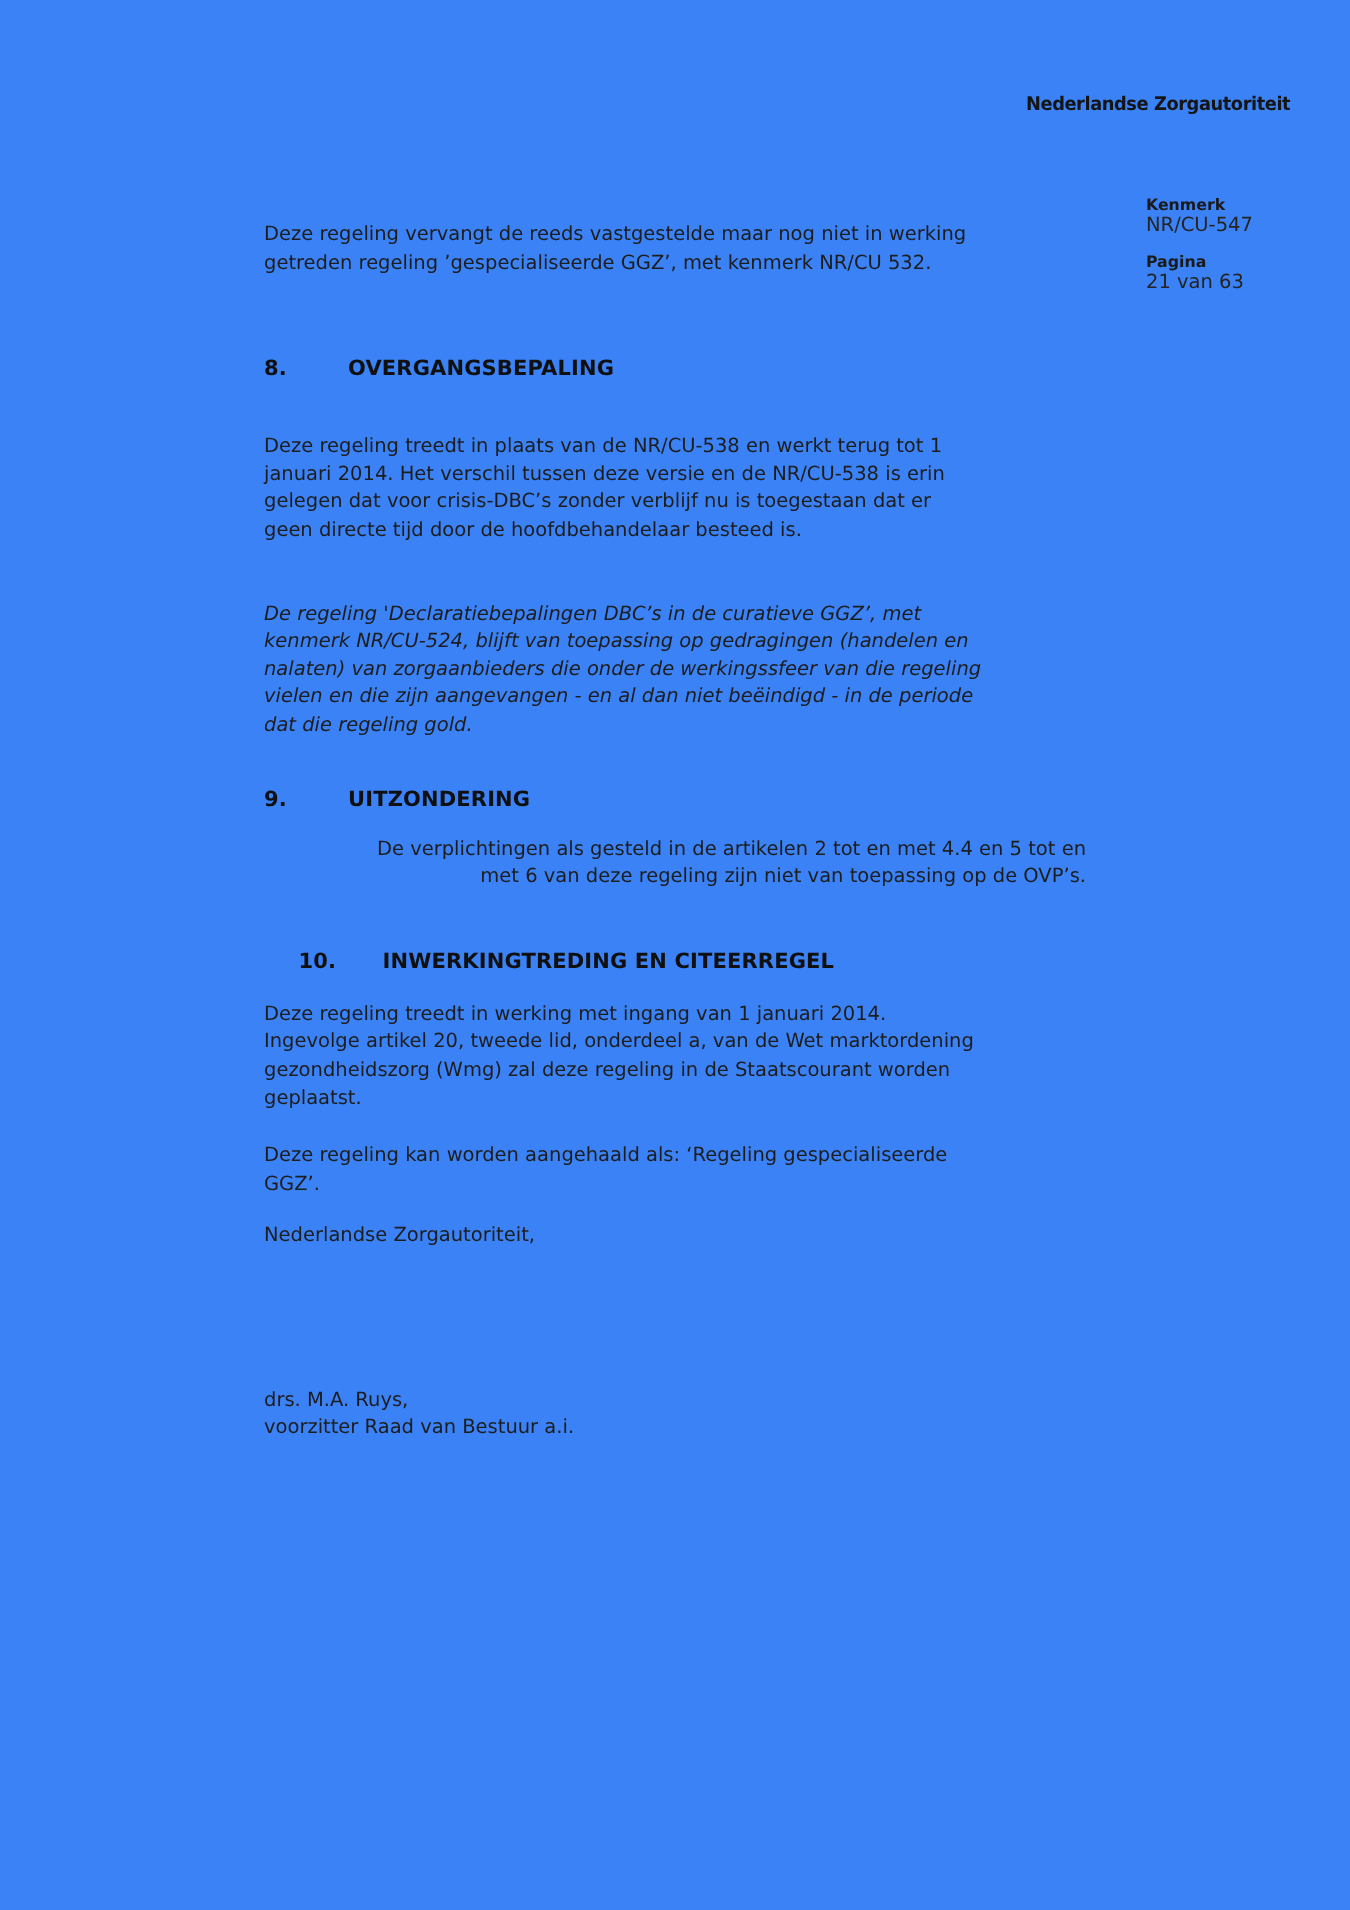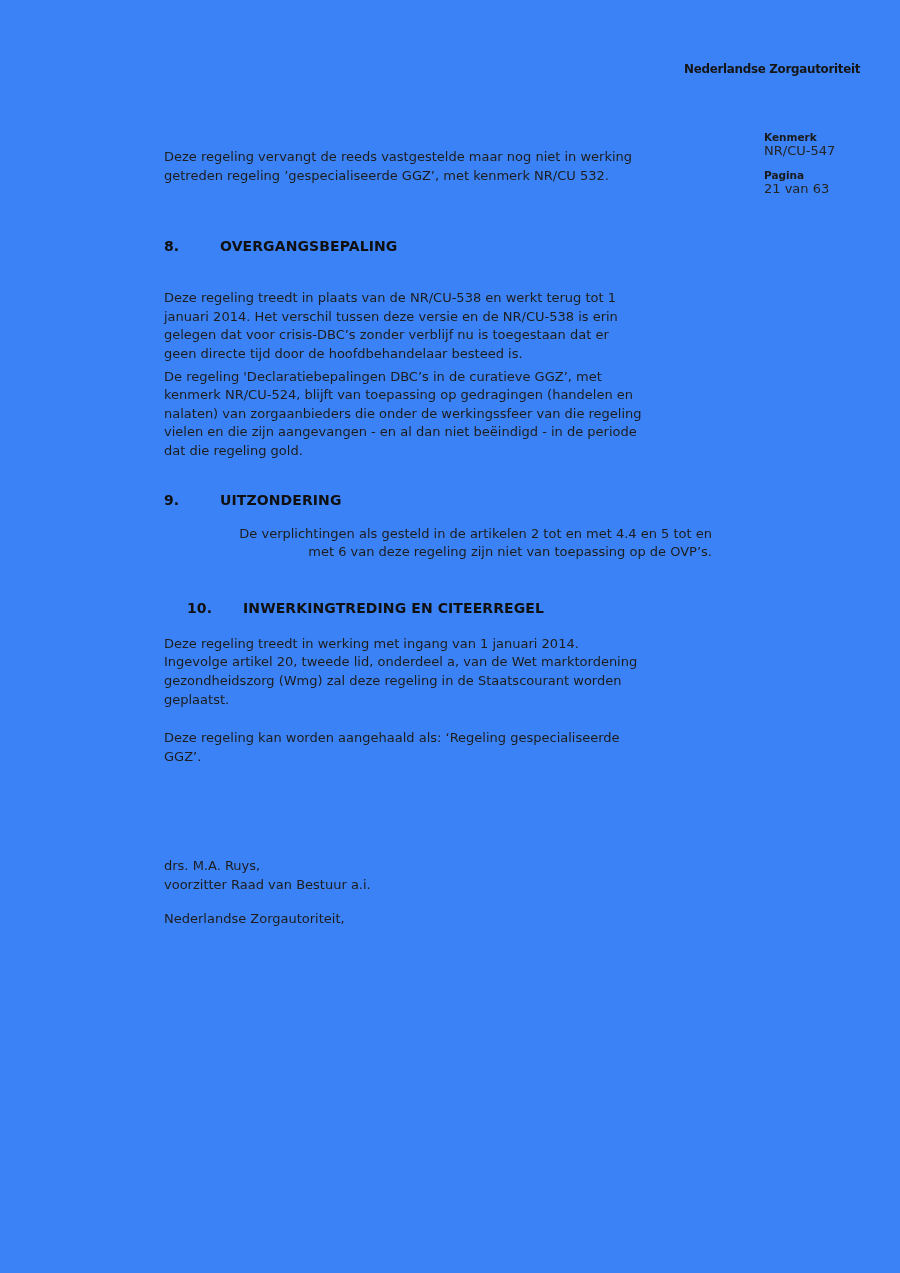--- a/index.html
+++ b/index.html
@@ -22,33 +22,33 @@
   }
 
   
   .meta { position: absolute; left: 764px; top: 131px; font-size: 12px; color: #242424; }
   .meta .label { font-size: 10.5px; font-weight: bold; line-height: 12px; color: #1a1a1a; }
   .meta .value { font-size: 13px; line-height: 14px; margin-top: 1px; }
   .meta .group2 { margin-top: 11px; }
 
   
   .content {
-    position: absolute; left: 164px; top: 148px; width: 548px;
+    position: absolute; left: 176px; top: 148px; width: 548px;
     font-size: 13px; line-height: 18.6px; letter-spacing: 0px;
   }
   .para { margin: 0; white-space: pre-line; }
   .heading {
     display: flex; align-items: baseline;
     font-weight: bold; font-size: 14px; line-height: 19px; color: #101010;
     letter-spacing: 0.1px;
   }
   .heading .hnum { width: 56px; flex: 0 0 56px; }
   .mt-h8   { margin-top: 52px; }
   .mt-p2   { margin-top: 33px; }
-  .mt-p3   { margin-top: 4px; }
+  .mt-p3   { margin-top: 37px; font-style: italic; }
   .mt-h9   { margin-top: 30px; }
   .mt-p4   { margin-top: 15px; text-align: right; }
   .mt-h10  { margin-top: 37px; margin-left: 23px; }
   .mt-p5   { margin-top: 17px; }
   .mt-p6   { margin-top: 20px; }
   .mt-close{ margin-top: 16px; }
   .mt-sig  { margin-top: 91px; }
 </style>
 </head>
 <body>
@@ -94,19 +94,19 @@
       <span class="hnum">10.</span>
       <span>INWERKINGTREDING EN CITEERREGEL</span>
     </div>
     <p class="para mt-p5">Deze regeling treedt in werking met ingang van 1 januari 2014.
 Ingevolge artikel 20, tweede lid, onderdeel a, van de Wet marktordening
 gezondheidszorg (Wmg) zal deze regeling in de Staatscourant worden
 geplaatst.</p>
     <p class="para mt-p6">Deze regeling kan worden aangehaald als: ‘Regeling gespecialiseerde
 GGZ’.</p>
 
+    <p class="para mt-close">Nederlandse Zorgautoriteit,</p>
+
     <p class="para mt-sig">drs. M.A. Ruys,
 voorzitter Raad van Bestuur a.i.</p>
-
-    <p class="para mt-close">Nederlandse Zorgautoriteit,</p>
 
   </div>
 </div>
 
 </body></html>

